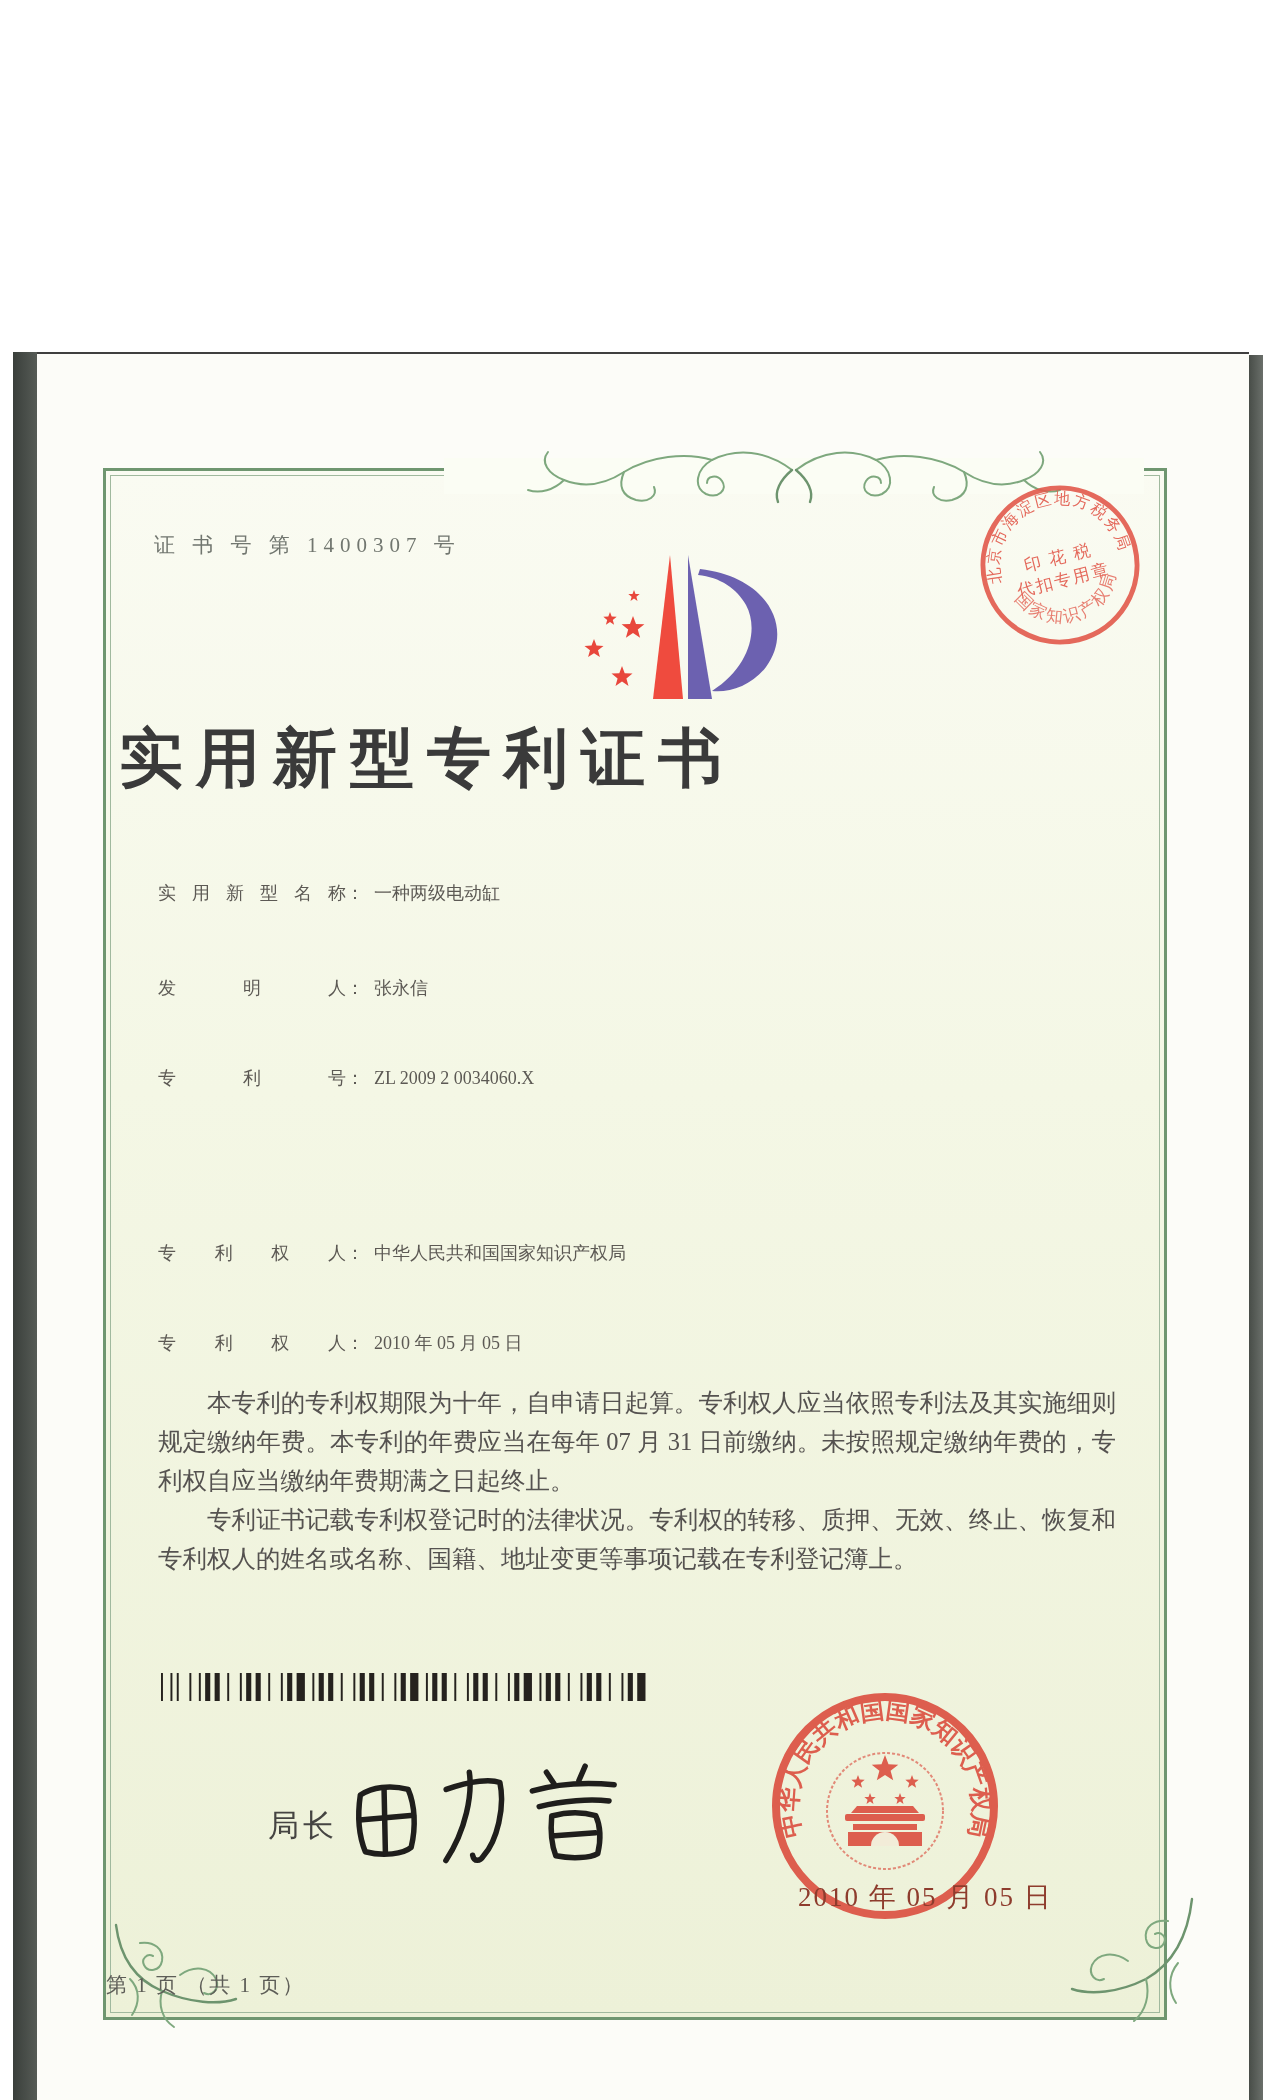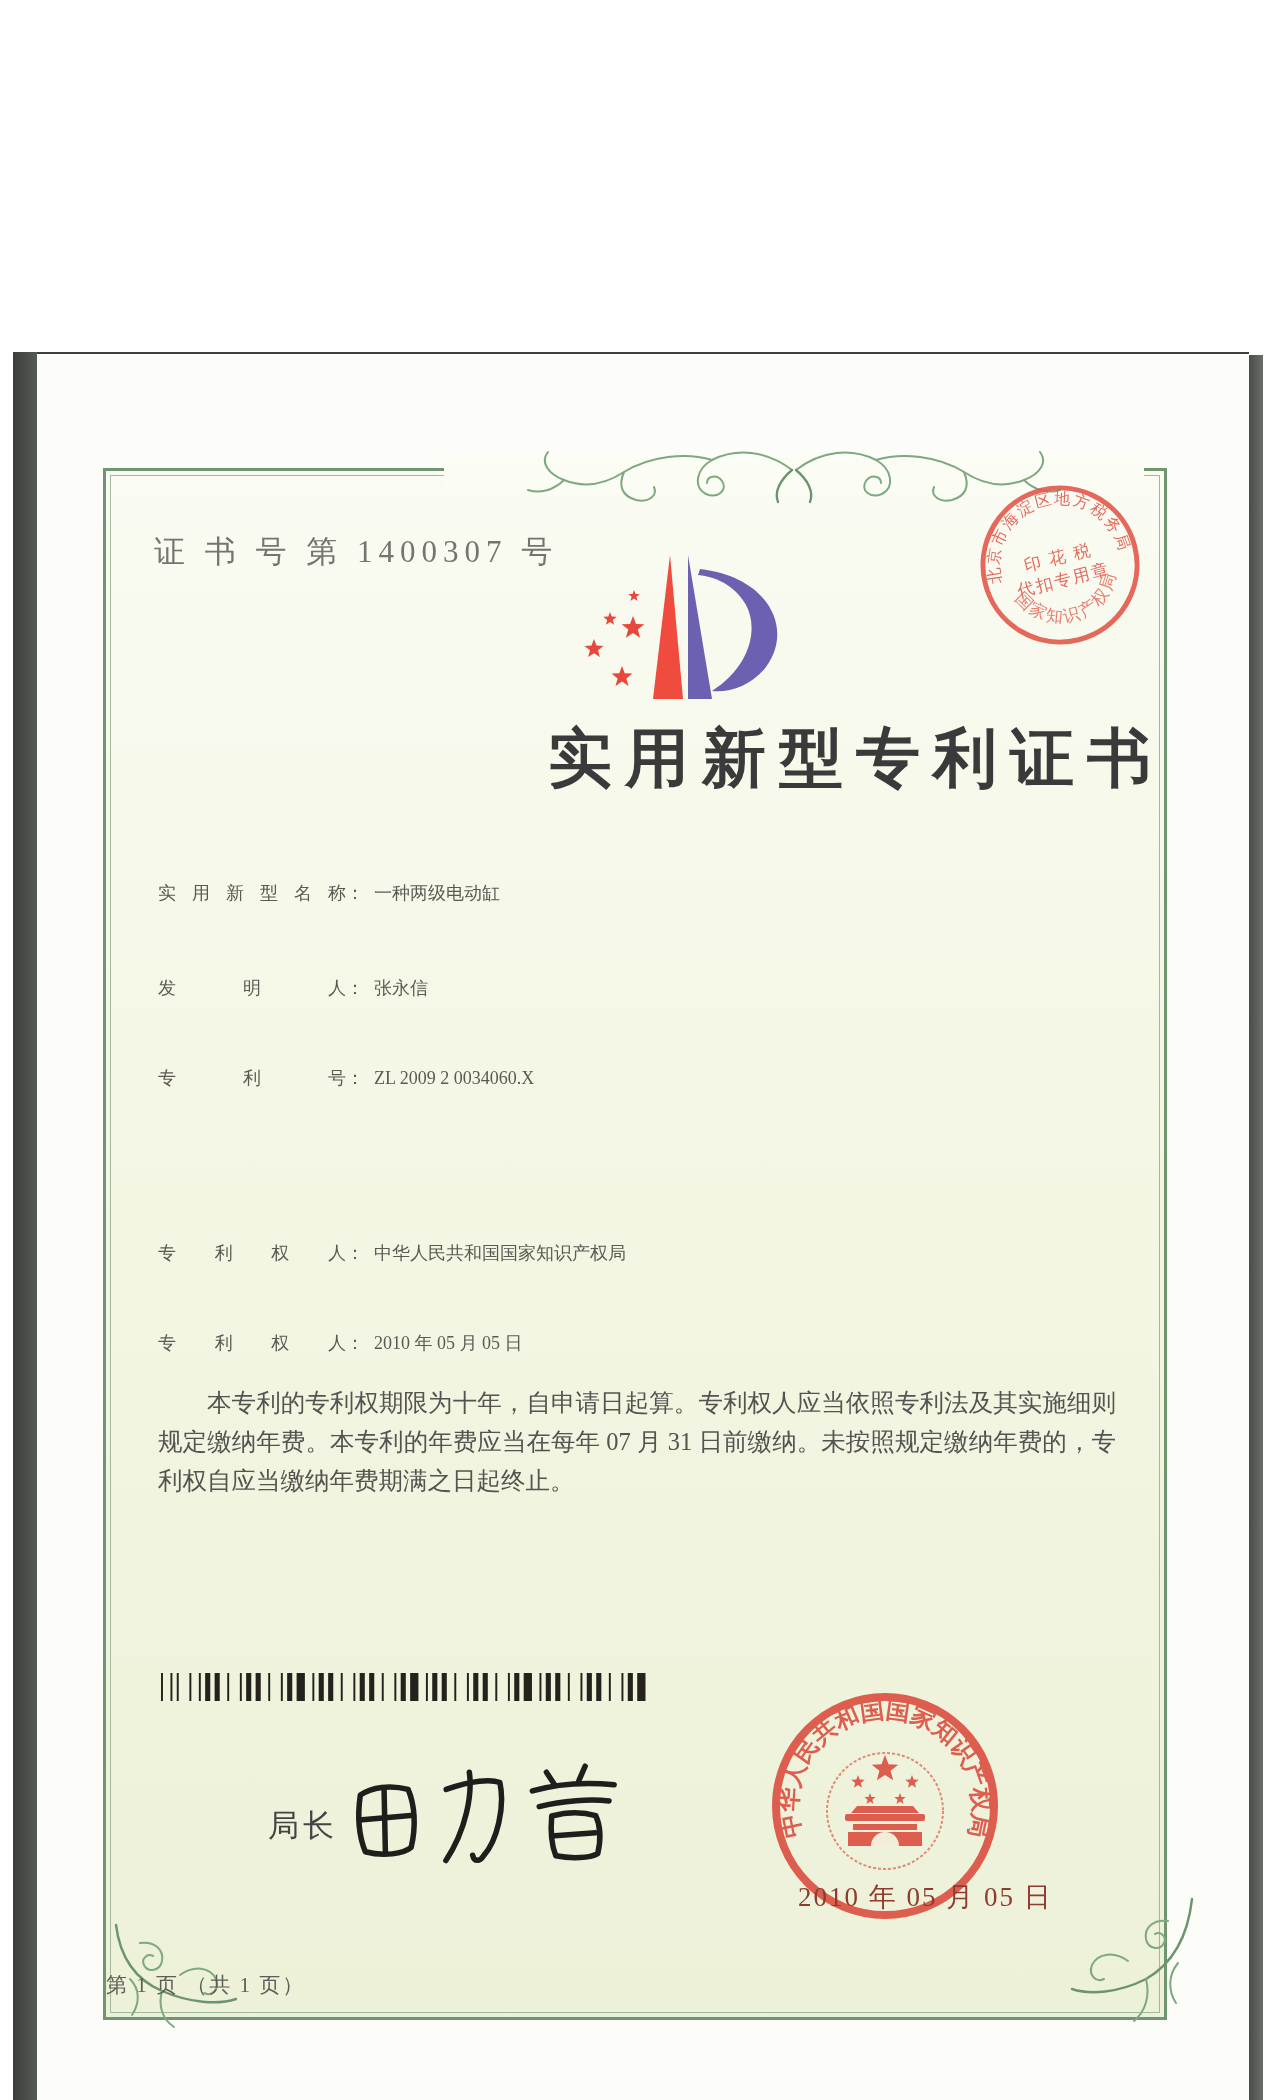--- a/index.html
+++ b/index.html
@@ -12,23 +12,23 @@
     background:linear-gradient(90deg,#3a3f3b,#565b56);}
   .scan-strip-right{position:absolute;left:1249px;top:355px;width:14px;height:1745px;
     background:linear-gradient(90deg,#484d48,#6a6f6a);}
   .paper{position:absolute;left:37px;top:352px;width:1212px;height:1748px;
     background:#fcfcf8;border-top:2px solid #3f3f3f;box-sizing:border-box;}
   .cert-frame{position:absolute;left:66px;top:114px;width:1064px;height:1552px;
     border:3px solid #6f9670;box-sizing:border-box;
     background:linear-gradient(180deg,#fafbf2 0%,#f4f7e5 40%,#edf1d8 100%);}
   .cert-frame::before{content:"";position:absolute;inset:4px;border:1px solid #a0b99e;pointer-events:none;}
 
-  .cert-number{position:absolute;left:48px;top:60px;font-size:31px;letter-spacing:6px;color:#71766f;white-space:nowrap;}
+  .cert-number{position:absolute;left:48px;top:60px;font-size:21px;letter-spacing:6px;color:#71766f;white-space:nowrap;}
   .logo{position:absolute;left:448px;top:78px;}
-  .cert-title{position:absolute;top:244px;left:0;width:100%;text-align:right;
+  .cert-title{position:absolute;top:244px;left:0;width:100%;text-align:left;
     font-size:64px;font-weight:bold;letter-spacing:13px;text-indent:13px;color:#3a3a3a;white-space:nowrap;}
   .field{position:absolute;left:52px;font-size:18px;color:#5c5954;white-space:nowrap;}
   .field .flabel{display:inline-block;width:188px;text-align:justify;text-align-last:justify;}
   .field .fsep{margin-right:10px;}
   .f0{top:410px;} .f1{top:505px;} .f2{top:595px;} .f3{top:682px;} .f4{top:770px;} .f5{top:860px;}
   .paras{position:absolute;left:52px;top:912px;width:958px;font-size:24.5px;line-height:39px;
     color:#555250;text-align:justify;}
   .paras p{margin:0;text-indent:2em;}
   .barcode{position:absolute;left:55px;top:1202px;}
   .director{position:absolute;left:162px;top:1334px;font-size:31px;color:#454442;letter-spacing:4px;}
@@ -110,20 +110,21 @@
     </div>
     <div class="field f4">
       <span class="flabel">专利权人</span><span class="fsep">：</span><span class="fvalue">中华人民共和国国家知识产权局</span>
     </div>
     <div class="field f5">
       <span class="flabel">专利权人</span><span class="fsep">：</span><span class="fvalue">2010 年 05 月 05 日</span>
     </div>
 
     <div class="paras">
       <p>本专利的专利权期限为十年，自申请日起算。专利权人应当依照专利法及其实施细则规定缴纳年费。本专利的年费应当在每年 07 月 31 日前缴纳。未按照规定缴纳年费的，专利权自应当缴纳年费期满之日起终止。</p>
+      <p>专利证书记载专利权登记时的法律状况。专利权的转移、质押、无效、终止、恢复和专利权人的姓名或名称、国籍、地址变更等事项记载在专利登记簿上。</p>
     </div>
 
     <svg class="barcode" width="492" height="28" viewBox="0 0 492 28">
         <rect x="0.00" y="0" width="1.95" height="28" fill="#25221e"></rect>
         <rect x="9.46" y="0" width="1.95" height="28" fill="#25221e"></rect>
         <rect x="15.77" y="0" width="1.95" height="28" fill="#25221e"></rect>
         <rect x="28.38" y="0" width="1.95" height="28" fill="#25221e"></rect>
         <rect x="37.85" y="0" width="1.95" height="28" fill="#25221e"></rect>
         <rect x="44.15" y="0" width="5.11" height="28" fill="#25221e"></rect>
         <rect x="53.62" y="0" width="5.11" height="28" fill="#25221e"></rect>

